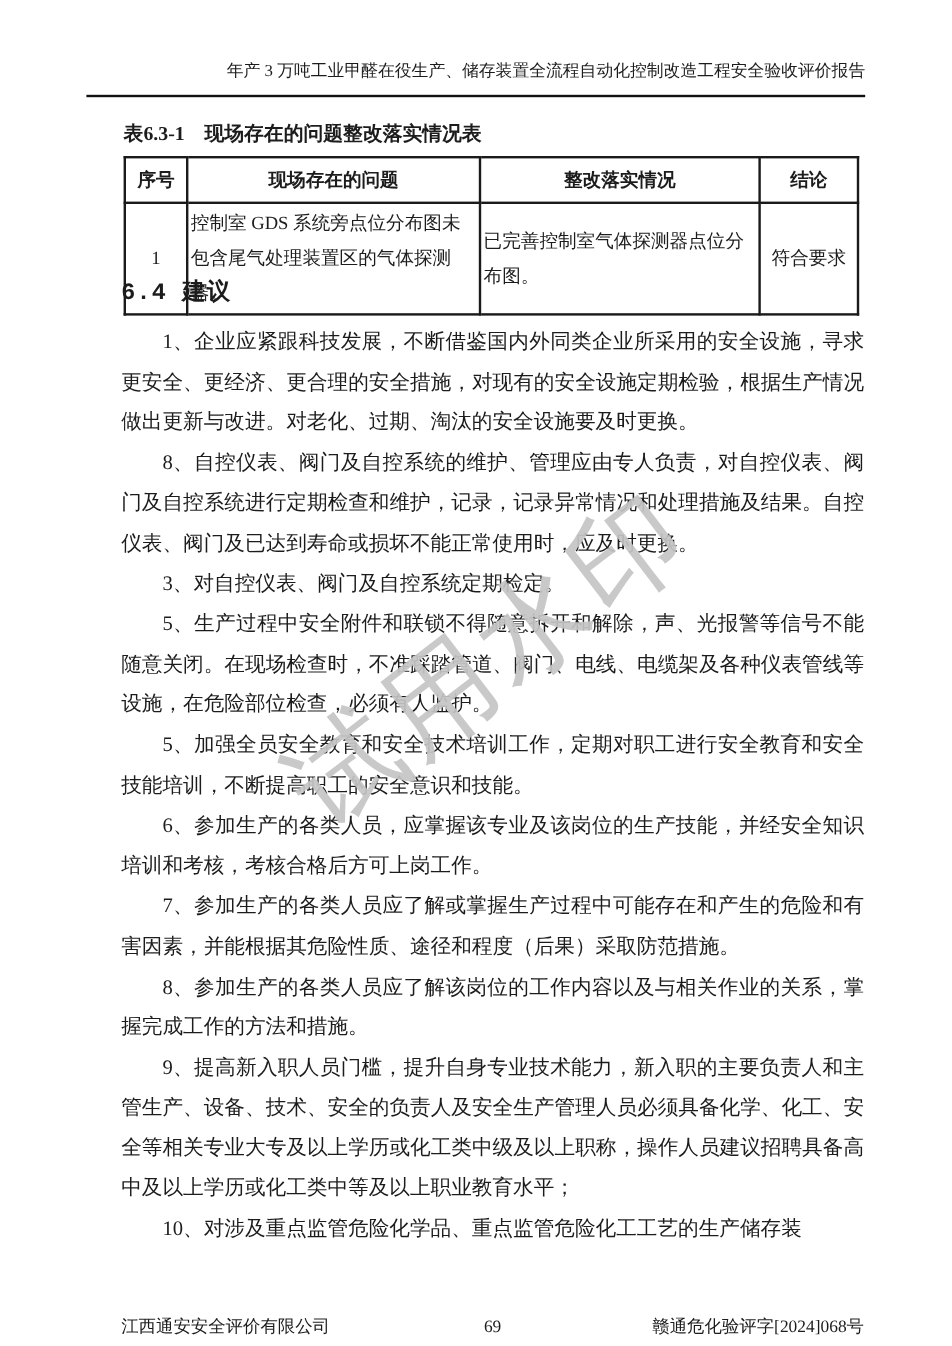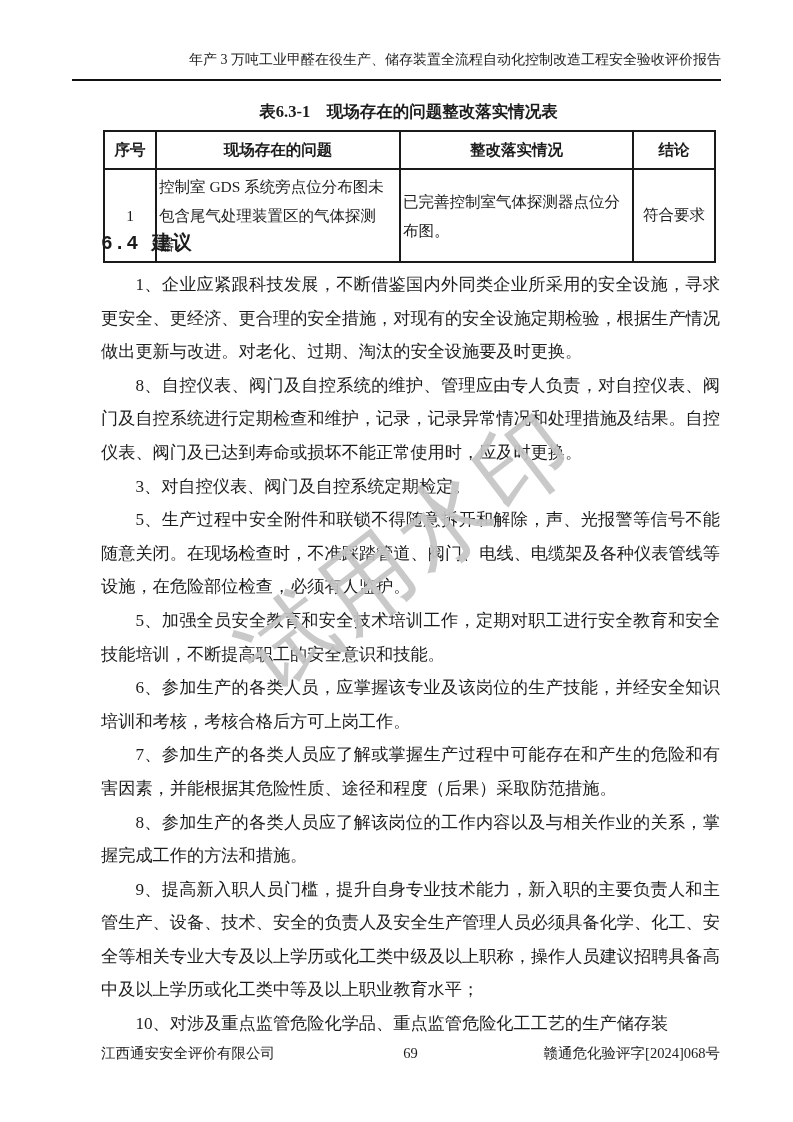--- a/index.html
+++ b/index.html
@@ -13,21 +13,20 @@
   }
   .doc-header {
     position:absolute; top:50px; left:72px; width:649px;
     text-align:right;
     font-size:14px; line-height:20px;
     padding-bottom:9px;
     border-bottom:2px solid #111;
   }
   .table-title {
     position:absolute; top:101px; left:103px; width:611px;
-    text-align:center;
     font-weight:bold;
     font-size:16.5px;
   }
   table.issues {
     position:absolute; top:130px; left:103px;
     width:611px;
     border-collapse:collapse;
     table-layout:fixed;
   }
   table.issues th, table.issues td {
@@ -68,21 +67,21 @@
     color:#c5c5c5;
     opacity:0.92;
     transform:rotate(-37.5deg);
     transform-origin:center center;
     pointer-events:none;
     z-index:5;
     font-family:"Liberation Sans","DejaVu Sans",sans-serif;
   }
 
   .doc-footer {
-    position:absolute; top:1042px; left:101px; width:619px;
+    position:absolute; top:1095px; left:101px; width:619px;
     height:22px;
     font-size:14.5px; line-height:22px;
   }
   .doc-footer .f-left  { position:absolute; left:0; }
   .doc-footer .f-mid   { position:absolute; left:50%; transform:translateX(-50%); }
   .doc-footer .f-right { position:absolute; right:0; }
 </style>
 </head>
 <body>
 

